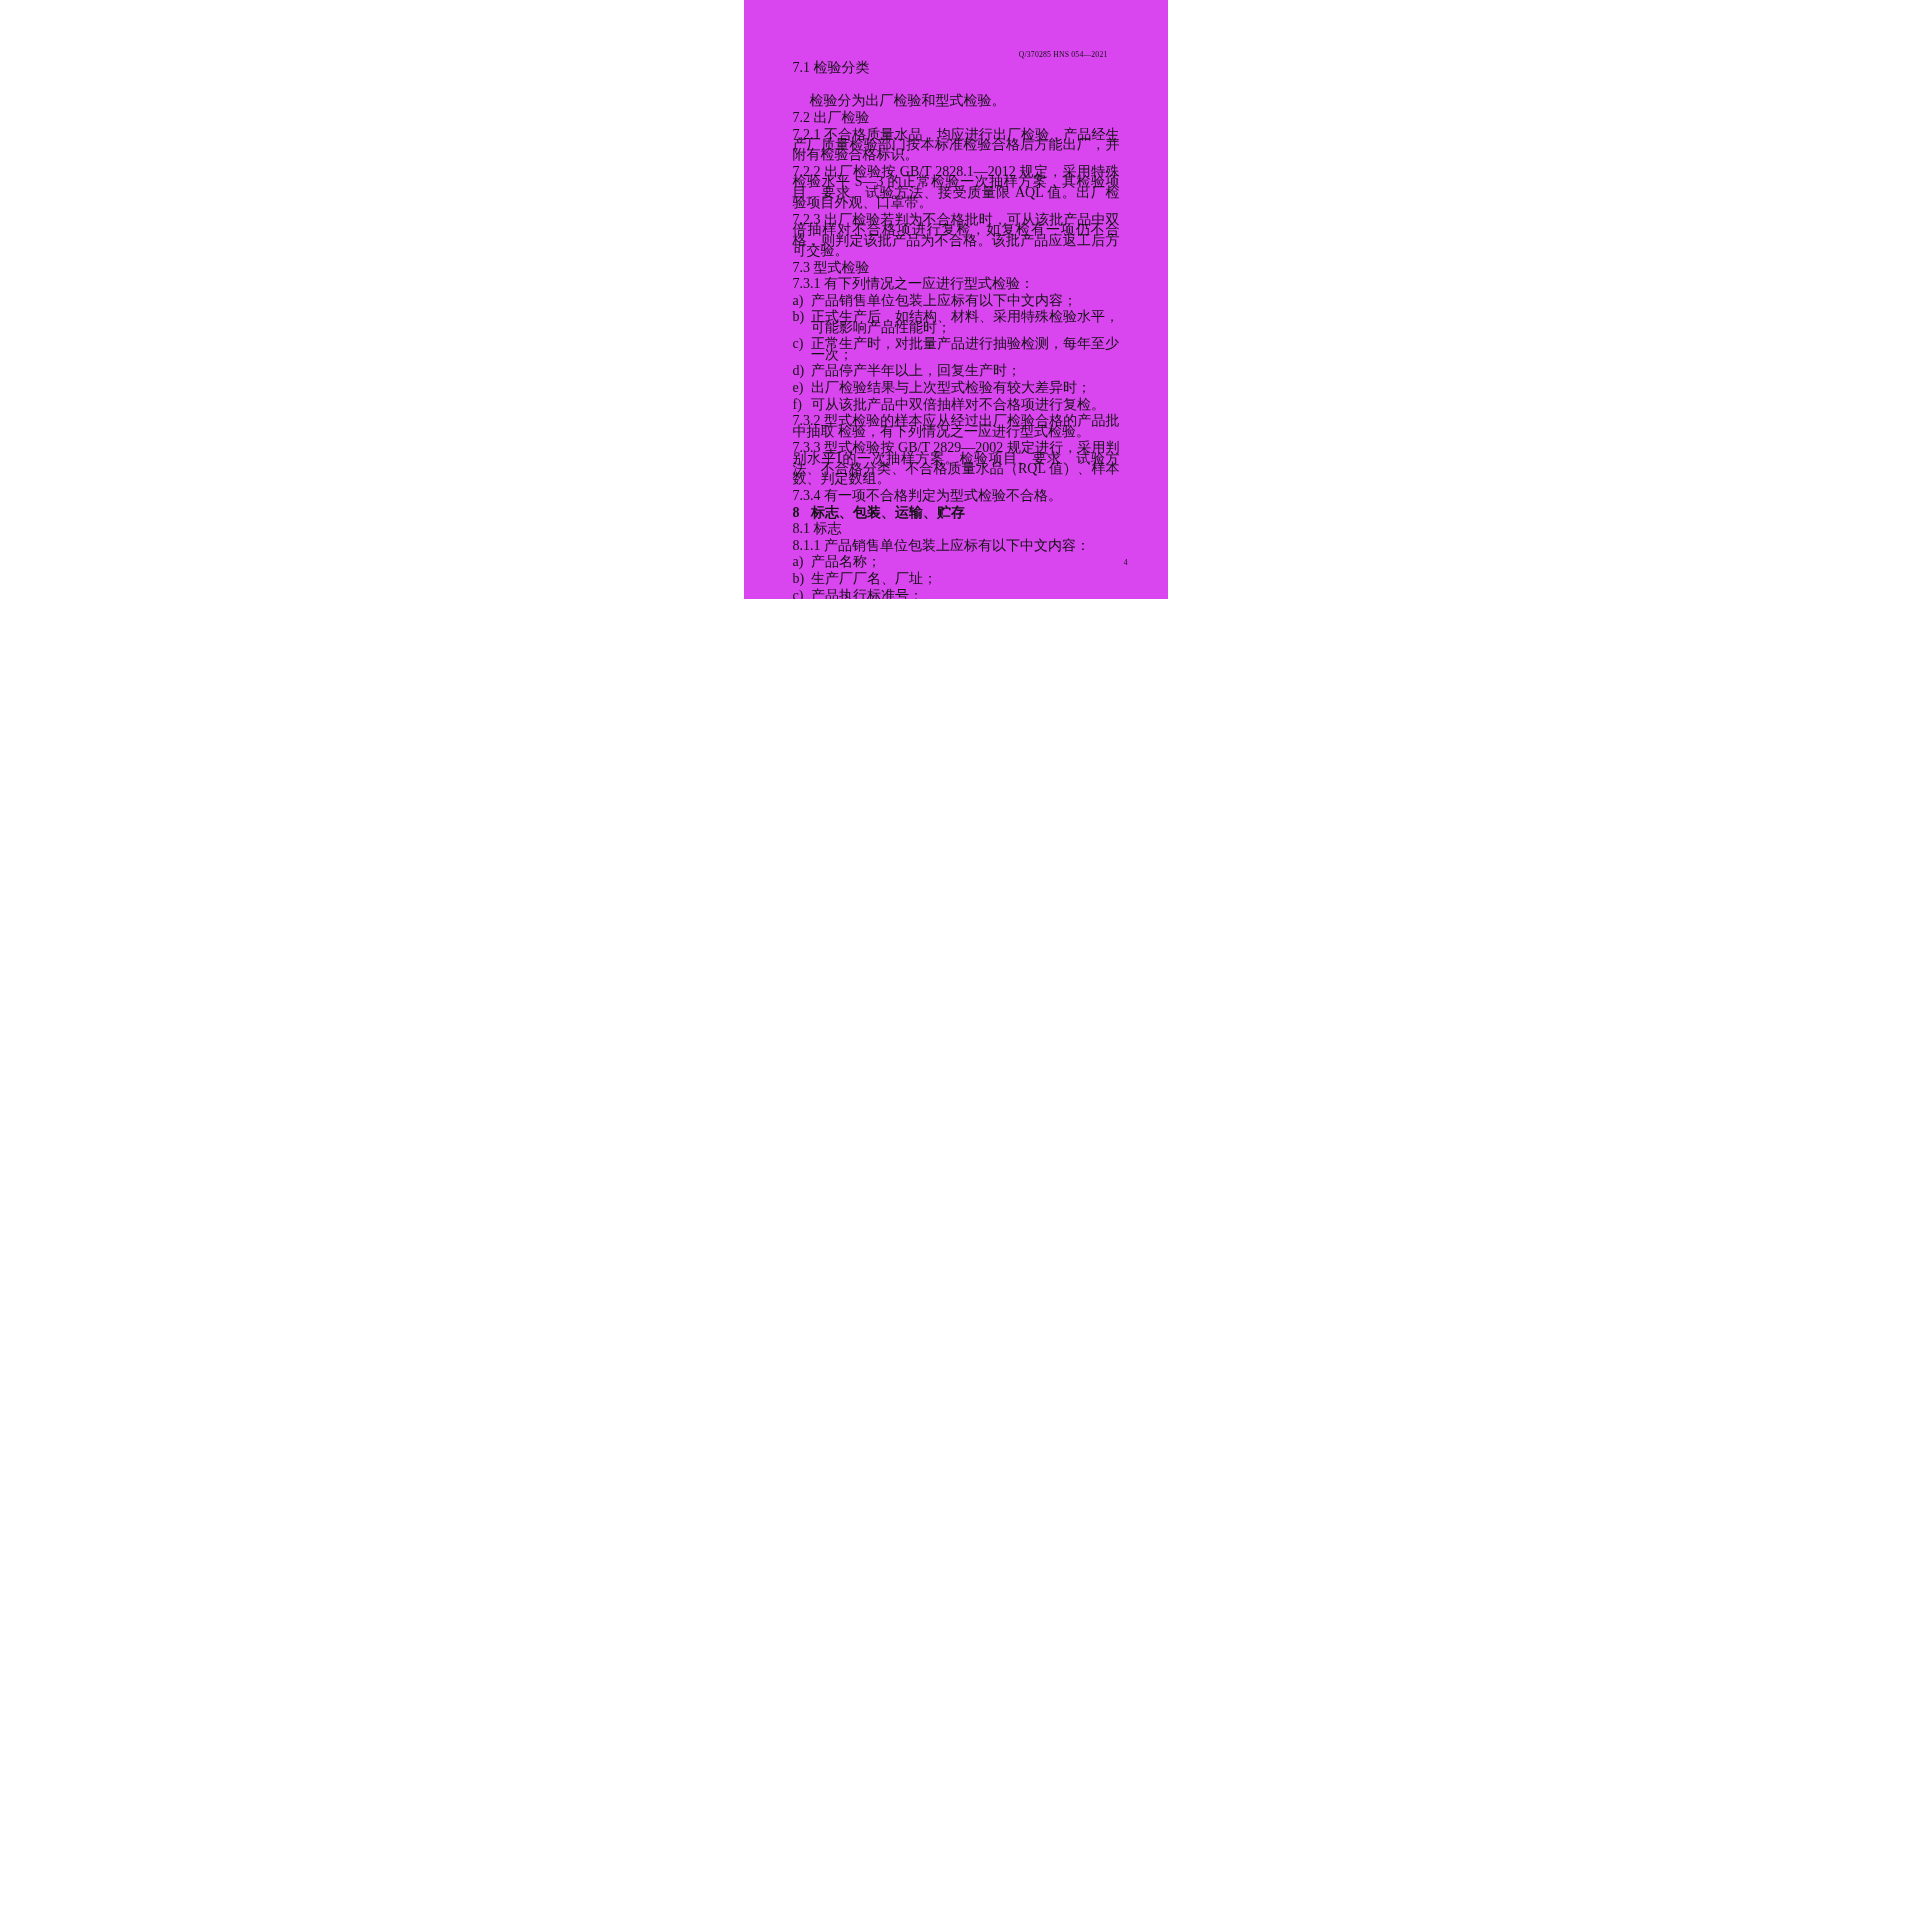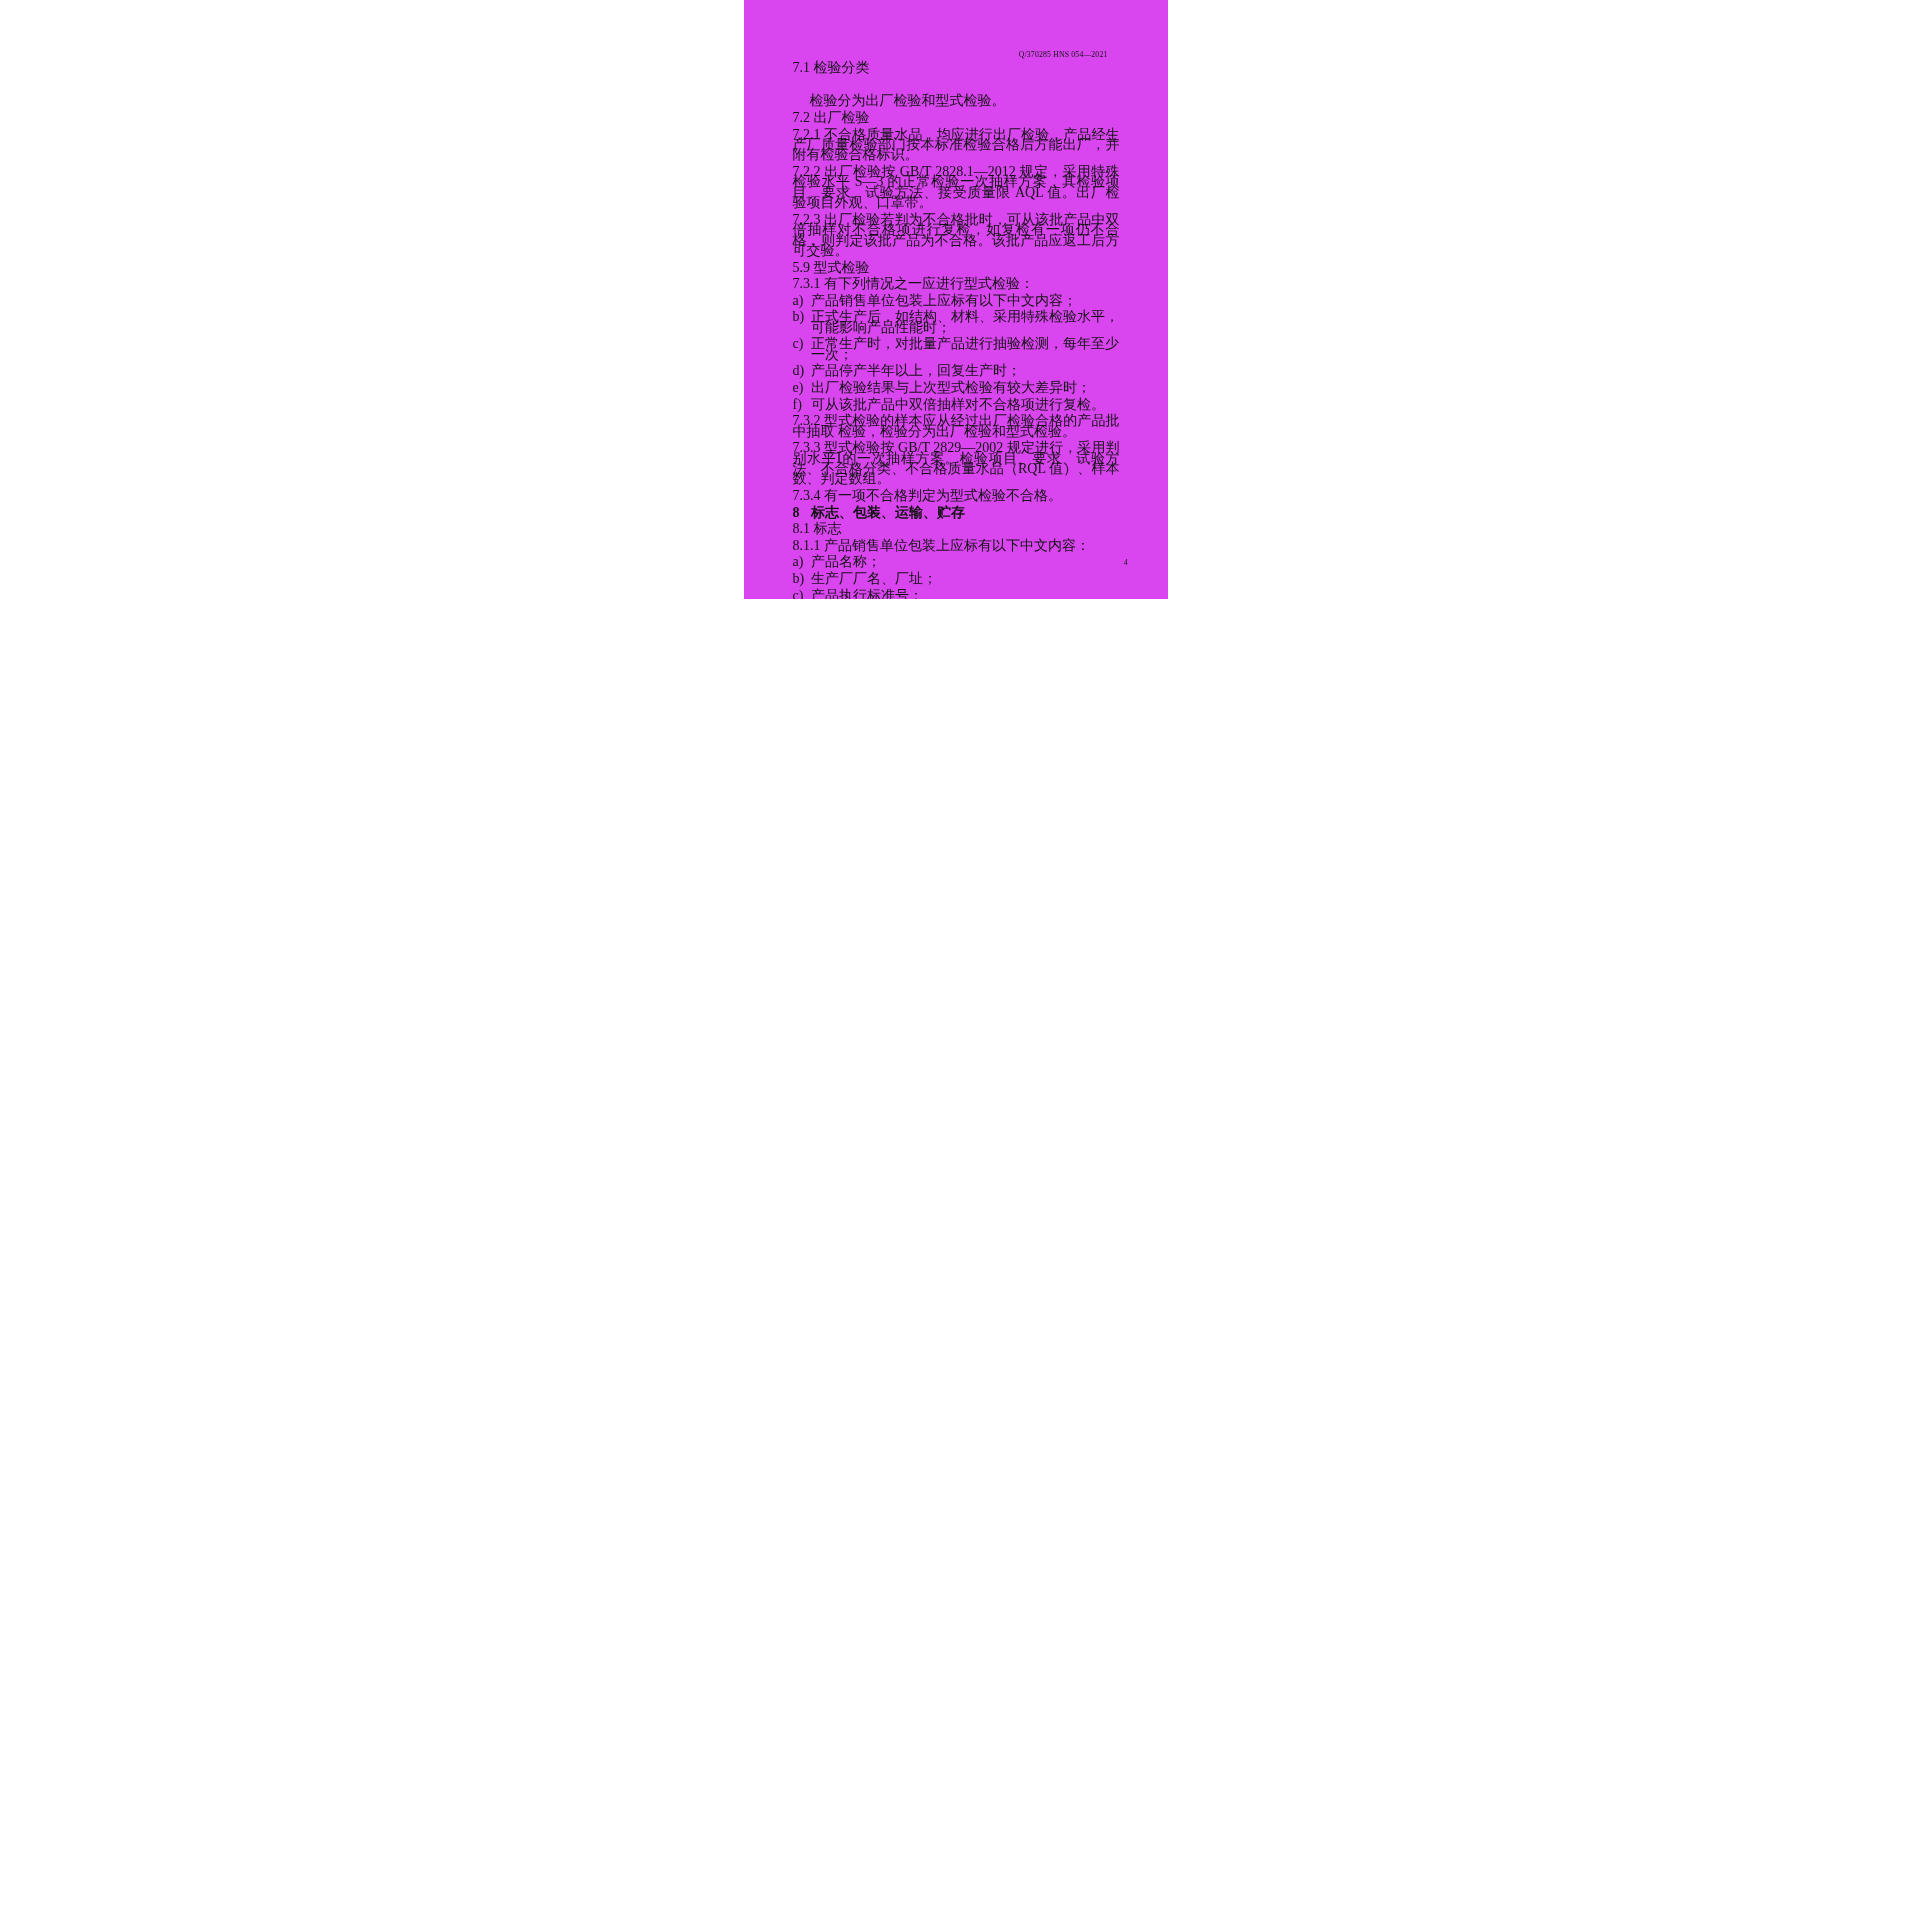--- a/index.html
+++ b/index.html
@@ -83,21 +83,21 @@
     <div class="block p-just p-indent">检验分为出厂检验和型式检验。</div>
 
     <div class="block">7.2 出厂检验</div>
 
     <div class="block p-just">7.2.1 不合格质量水品，均应进行出厂检验，产品经生产厂质量检验部门按本标准检验合格后方能出厂，并附有检验合格标识。</div>
 
     <div class="block p-just">7.2.2 出厂检验按 GB/T 2828.1—2012 规定，采用特殊检验水平 S—3 的正常检验一次抽样方案，其检验项目、要求、试验方法、接受质量限 AQL 值。出厂检验项目外观、口罩带。</div>
 
     <div class="block p-just">7.2.3 出厂检验若判为不合格批时，可从该批产品中双倍抽样对不合格项进行复检，如复检有一项仍不合格，则判定该批产品为不合格。该批产品应返工后方可交验。</div>
 
-    <div class="block">5.9 型式检验</div>
+    <div class="block">7.3 型式检验</div>
 
     <div class="block">7.3.1 有下列情况之一应进行型式检验：</div>
 
     <div class="block li">
       <span class="li-label">a)</span>
       <span class="li-text">产品销售单位包装上应标有以下中文内容；</span>
     </div>
     <div class="block li">
       <span class="li-label">b)</span>
       <span class="li-text">正式生产后，如结构、材料、采用特殊检验水平，可能影响产品性能时；</span>
@@ -112,21 +112,21 @@
     </div>
     <div class="block li">
       <span class="li-label">e)</span>
       <span class="li-text">出厂检验结果与上次型式检验有较大差异时；</span>
     </div>
     <div class="block li">
       <span class="li-label">f)</span>
       <span class="li-text">可从该批产品中双倍抽样对不合格项进行复检。</span>
     </div>
 
-    <div class="block p-just">7.3.2 型式检验的样本应从经过出厂检验合格的产品批中抽取 检验，检验分为出厂检验和型式检验。</div>
+    <div class="block p-just">7.3.2 型式检验的样本应从经过出厂检验合格的产品批中抽取 检验，有下列情况之一应进行型式检验。</div>
 
     <div class="block p-just">7.3.3 型式检验按 GB/T 2829—2002 规定进行，采用判别水平Ⅰ的一次抽样方案。检验项目、要求、试验方法、不合格分类、不合格质量水品（RQL 值）、样本数、判定数组。</div>
 
     <div class="block">7.3.4 有一项不合格判定为型式检验不合格。</div>
 
     <div class="block h-sec">
       <span class="num">8</span>
       <span>标志、包装、运输、贮存</span>
     </div>
 

